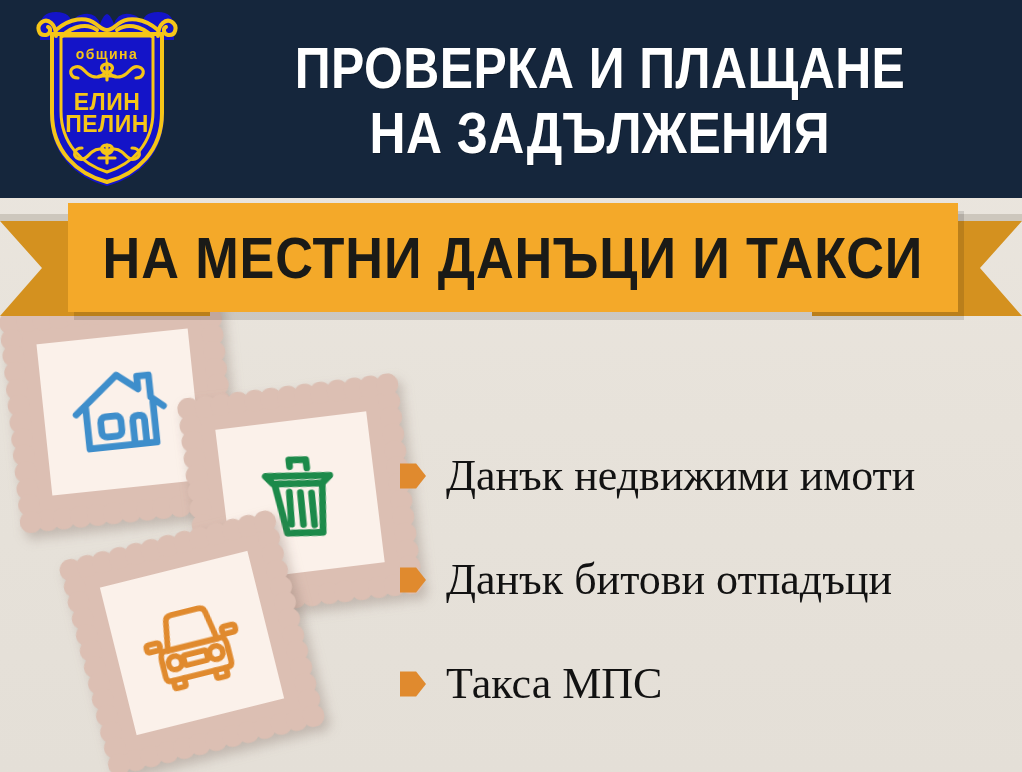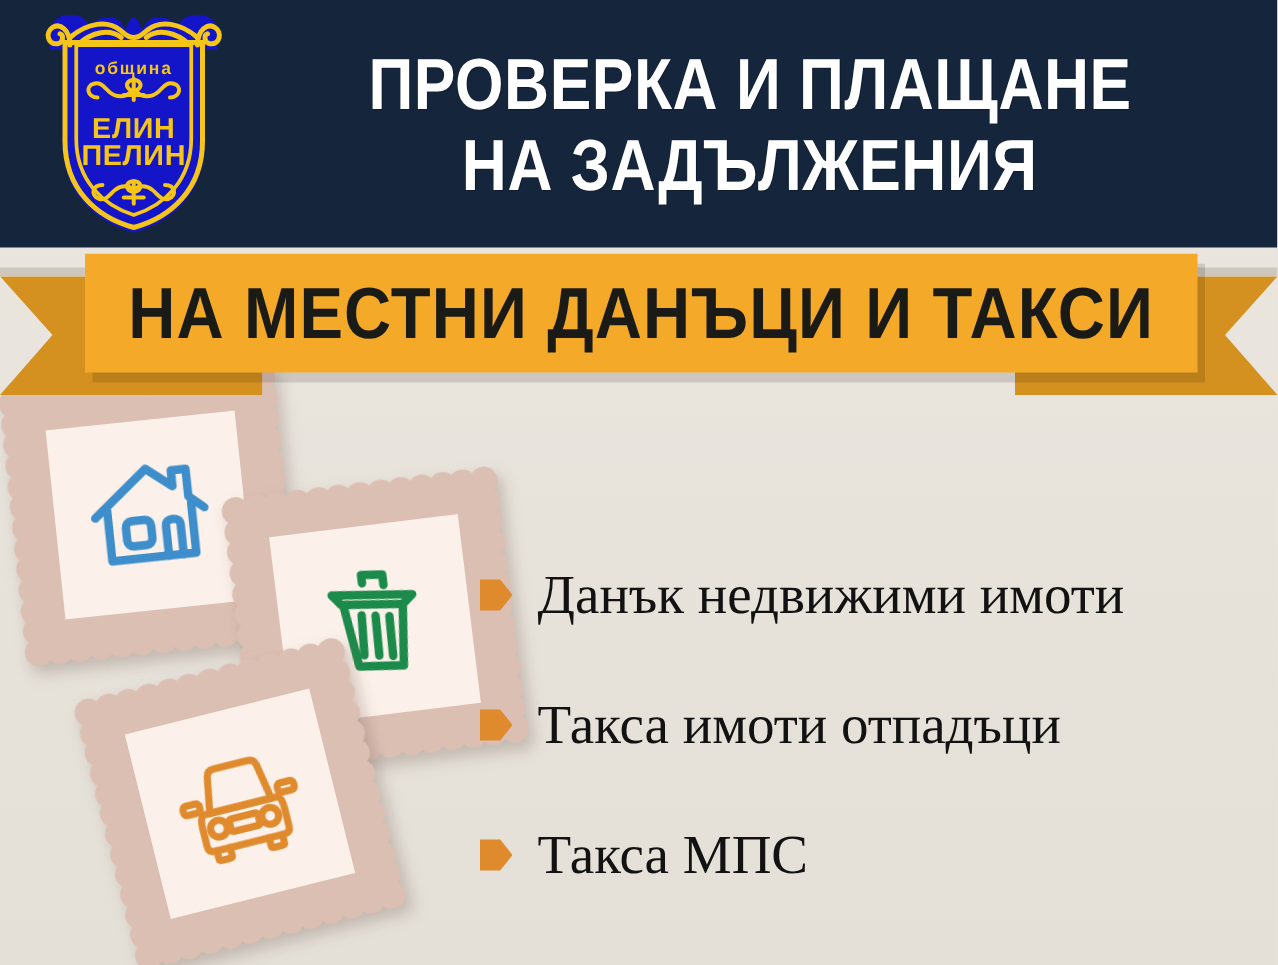--- a/index.html
+++ b/index.html
@@ -63,21 +63,21 @@
   .ribbon .tail.right{
     right:0;width:210px;
     clip-path:polygon(0 0,210px 0,168px 47px,210px 95px,0 95px);
   }
   .ribbon .tail-shadow{
     position:absolute;top:16px;height:7px;background:#cdc7bd;
   }
   .ribbon .tail-shadow.left{left:0;width:70px;}
   .ribbon .tail-shadow.right{right:0;width:132px;}
   .ribbon .plate{
-    position:absolute;left:68px;top:5px;width:890px;height:95px;
+    position:absolute;left:68px;top:5px;width:890px;height:109px;
     background:#f4a929;
     box-shadow:6px 8px 0 rgba(0,0,0,.12);
     display:flex;align-items:center;justify-content:center;
   }
   .ribbon .plate .rb-text{
     color:#1a1a17;
     font-family:"Liberation Sans Narrow","Liberation Sans",sans-serif;
     font-weight:bold;
     font-size:58px;
     letter-spacing:1px;
@@ -105,21 +105,21 @@
     display:flex;align-items:center;justify-content:center;
   }
   .stamp .inner svg{width:108px;height:108px;display:block;}
 
   #stamp-house{left:20px;top:12px;transform:rotate(-6deg);}
   #stamp-trash{left:200px;top:96px;transform:rotate(-7deg);}
   #stamp-car{left:92px;top:243px;transform:rotate(-14deg);}
 
   
   .bullets{
-    position:absolute;left:384px;top:424px;width:610px;z-index:4;
+    position:absolute;left:400px;top:424px;width:610px;z-index:4;
   }
   .bullet-row{
     display:flex;align-items:center;
     height:104px;
   }
   .bullet-mark{
     width:26px;height:26px;flex:0 0 26px;margin-right:20px;
     background:#e08a2e;
     clip-path:polygon(0 2%,62% 2%,100% 50%,62% 98%,0 98%);
   }
@@ -408,21 +408,21 @@
 
   <div class="bullets">
 
     <div class="bullet-row">
       <span class="bullet-mark"></span>
       <span class="bullet-text">Данък недвижими имоти</span>
     </div>
 
     <div class="bullet-row">
       <span class="bullet-mark"></span>
-      <span class="bullet-text">Такса имоти отпадъци</span>
+      <span class="bullet-text">Данък битови отпадъци</span>
     </div>
 
     <div class="bullet-row">
       <span class="bullet-mark"></span>
       <span class="bullet-text">Такса МПС</span>
     </div>
 
   </div>
 
 </div>

